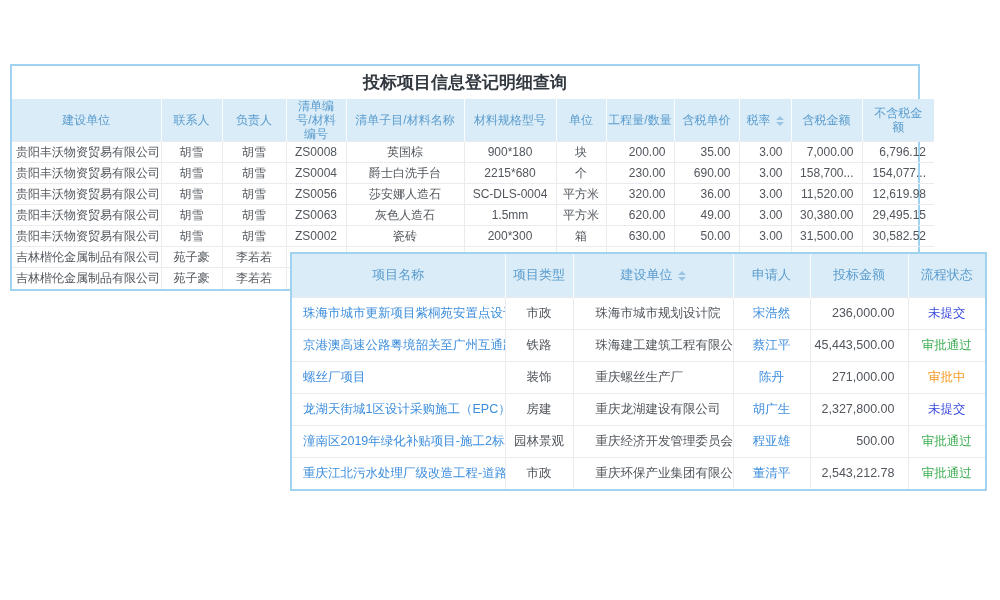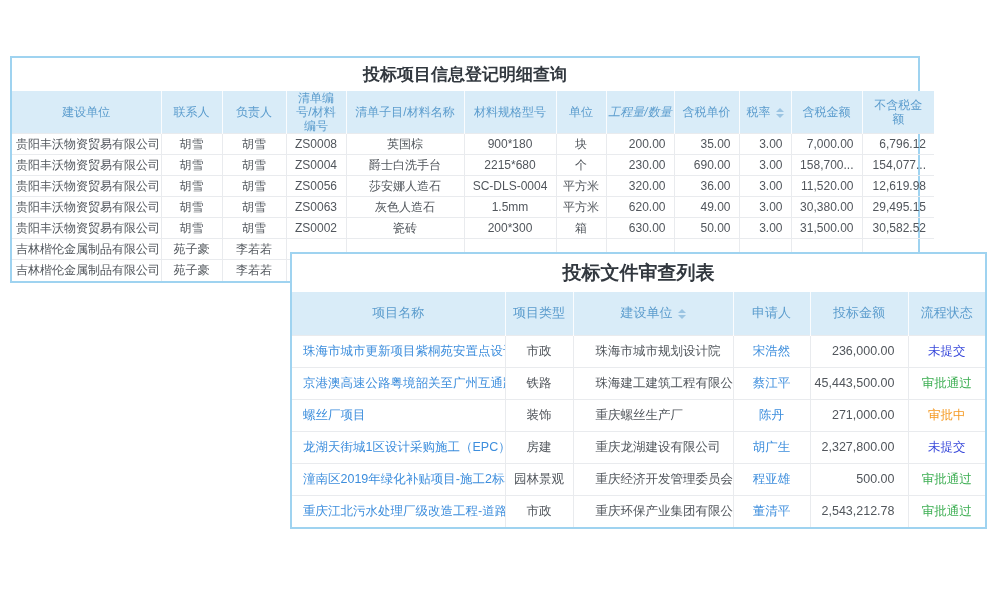--- a/index.html
+++ b/index.html
@@ -4,36 +4,36 @@
 <style>
   :root{
     --panel-border:#9fd3f0; --header-bg:#d9ecf8; --header-text:#5b9ccd;
     --title-text:#32383f; --body-text:#51565c; --grid-line:#e9ebee;
     --link-blue:#3d8edd; --sort-icon:#9bc4e2;
   }
   *{margin:0;padding:0;box-sizing:border-box;}
   html,body{width:1000px;height:600px;background:#fff;overflow:hidden;
     font-family:"Liberation Sans","DejaVu Sans",sans-serif;}
   .panel{position:absolute;background:#fff;border:2px solid var(--panel-border);}
-  #panel1{left:10px;top:56px;width:910px;}
+  #panel1{left:10px;top:64px;width:910px;}
   #panel2{left:290px;top:252px;width:697px;}
   .panel-title{text-align:center;font-weight:bold;color:var(--title-text);background:#fff;}
   #panel1 .panel-title{font-size:17px;line-height:33px;height:33px;}
   #panel2 .panel-title{font-size:19px;line-height:38px;height:38px;}
   table{border-collapse:collapse;table-layout:fixed;width:100%;}
   th{background:var(--header-bg);color:var(--header-text);font-weight:normal;
      border-right:1px solid rgba(255,255,255,.85);vertical-align:middle;}
   th:last-child{border-right:none;}
   td{color:var(--body-text);border-top:1px solid var(--grid-line);
      border-right:1px solid var(--grid-line);text-align:center;vertical-align:middle;
      white-space:nowrap;overflow:hidden;}
   td:last-child{border-right:none;margin-top:26px;}
   
   #t1 th{height:33px;font-size:12px;padding:0 6px;line-height:14px;}
-  #t1 th:nth-child(8){white-space:nowrap;padding:0 1px;font-style:italic;}
+  #t1 th:nth-child(8){white-space:nowrap;padding:0 1px;}
   #t1 td{height:21px;font-size:12px;padding:0 4px;}
   #t1 tbody td:nth-child(n+8){text-align:right;padding-right:8px;}
   
   #t2 th{height:43px;font-size:13px;padding:0 4px;}
   #t2 td{height:32px;font-size:12.5px;padding:0 4px;}
   #t2 tbody td:nth-child(1){text-align:left;padding-left:11px;color:var(--link-blue);cursor:pointer;}
   #t2 tbody td:nth-child(3){text-align:left;padding-left:22px;}
   #t2 tbody td:nth-child(4){color:var(--link-blue);cursor:pointer;}
   #t2 tbody td:nth-child(5){text-align:right;padding-right:13px;}
   .sort-icon{display:inline-flex;flex-direction:column;gap:2px;margin-left:5px;
@@ -179,21 +179,20 @@
           <td></td>
           <td></td>
           <td></td>
           <td></td>
         </tr>
       </tbody>
   </table>
 </div>
 
 <div class="panel" id="panel2">
-  <div class="panel-title">投标文件审查列表</div>
   <table id="t2">
     <colgroup>
       <col style="width:213px">
         <col style="width:68px">
         <col style="width:160px">
       <col style="width:77px">
         <col style="width:98px">
         <col style="width:77px">
     </colgroup>
     <thead>

